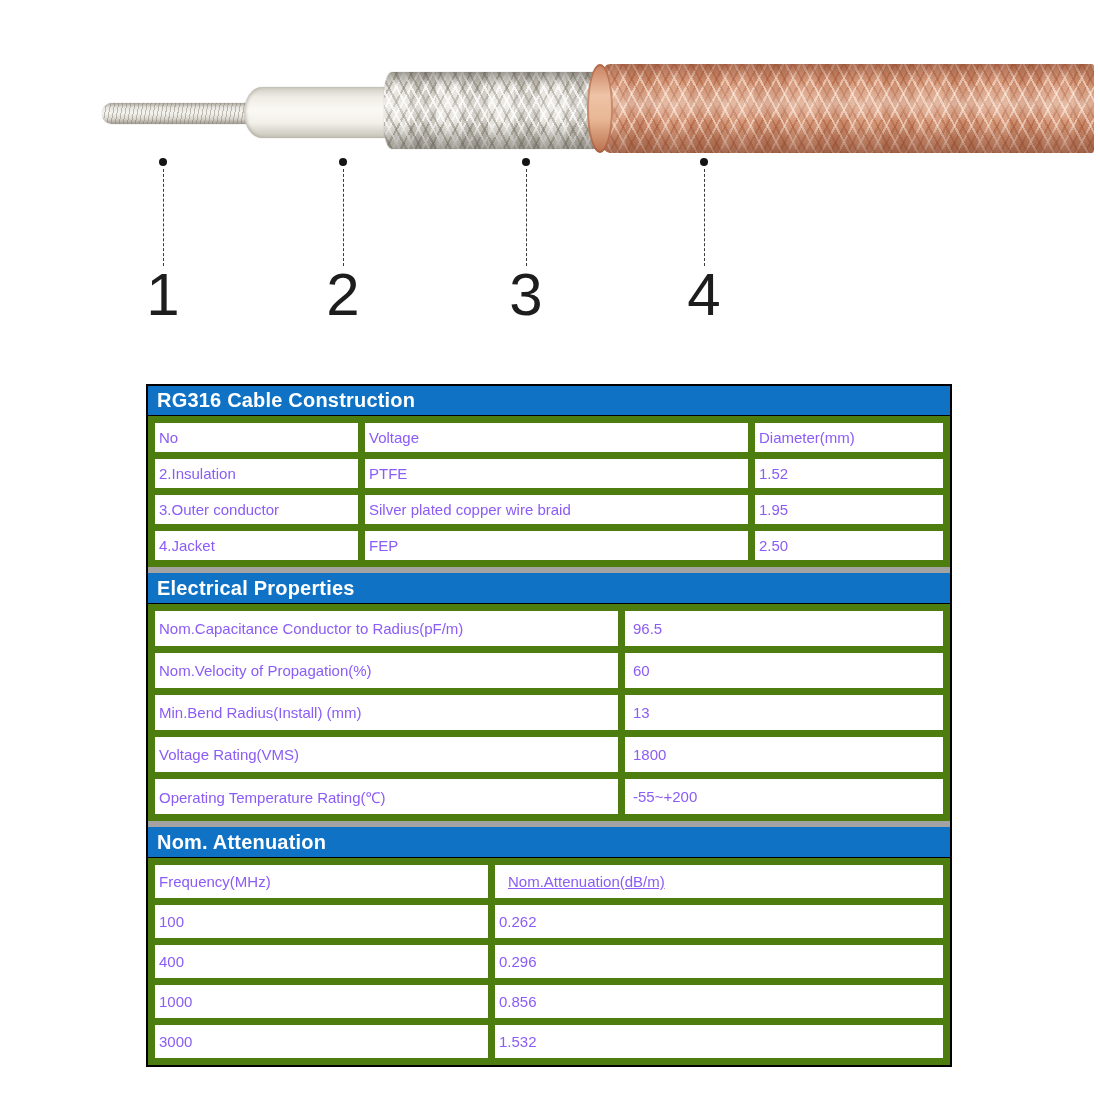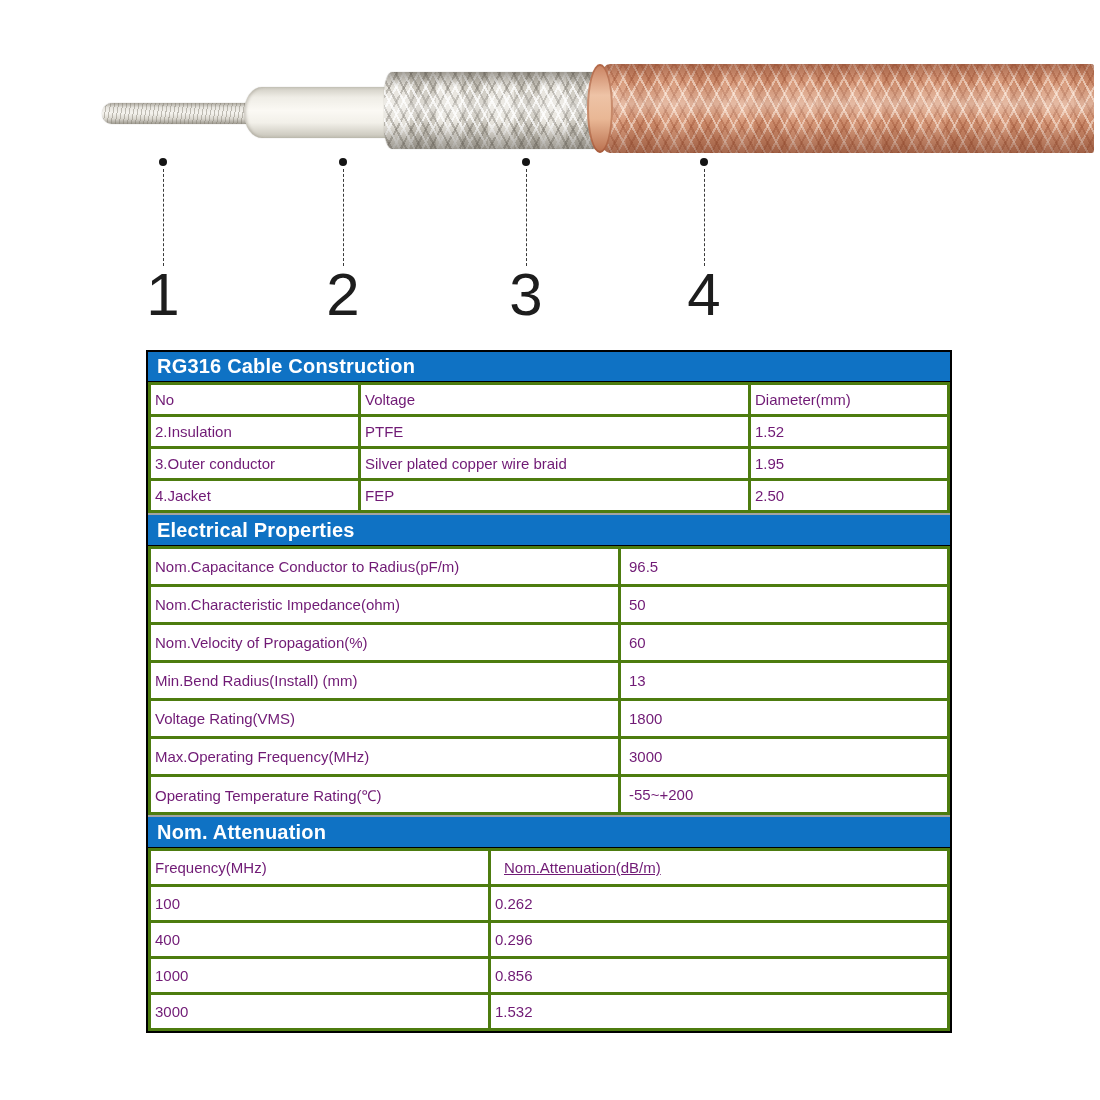--- a/index.html
+++ b/index.html
@@ -63,35 +63,35 @@
     position: absolute; left: 0; top: 11px; height: 97px; width: 0;
     border-left: 1px dashed #3a3a3a;
   }
   .callout .num {
     position: absolute; top: 107px; left: 0; transform: translateX(-50%);
     font-size: 60px; line-height: 1; color: #1d1d1d; letter-spacing: 0;
   }
 
   
   .tables {
-    position: absolute; left: 146px; top: 350px; width: 806px;
+    position: absolute; left: 146px; top: 384px; width: 806px;
     border: 2px solid #000; box-sizing: border-box;
   }
   .section-bar {
     background: var(--header-blue, #0f72c4);
     color: #fff; font-weight: bold; font-size: 20px;
     padding: 0 9px; height: 29px; line-height: 29px;
     border-bottom: 1px solid #000;
     letter-spacing: 0.2px;
   }
-  .section-bar.mid { border-top: 2px solid #a3a3a3; height: 30px; line-height: 30px; }
+  .section-bar.mid { border-top: 6px solid #a3a3a3; height: 30px; line-height: 30px; }
   table { width: 100%; border-collapse: collapse; table-layout: fixed; }
   td {
-    border: 3px solid #4d7c0f;
-    font-size: 15px; color: #701a75;
+    border: 7px solid #4d7c0f;
+    font-size: 15px; color: #8b5cf6;
     padding: 0 4px; vertical-align: middle;
     white-space: nowrap; overflow: hidden;
   }
   .construction td { height: 29px; }
   .electrical td { height: 35px; }
   .attenuation td { height: 33px; }
   .electrical td.val { padding-left: 8px; margin-top: 37px; }
   .attenuation td.hd2 { padding-left: 13px; text-decoration: underline; }
 </style>
 </head>
@@ -167,38 +167,30 @@
       <colgroup>
           <col style="width:470px">
           <col>
         </colgroup>
       <tbody>
         <tr>
           <td>Nom.Capacitance Conductor to Radius(pF/m)</td>
           <td class="val">96.5</td>
         </tr>
         <tr>
-          <td>Nom.Characteristic Impedance(ohm)</td>
-          <td class="val">50</td>
-        </tr>
-        <tr>
           <td>Nom.Velocity of Propagation(%)</td>
           <td class="val">60</td>
         </tr>
         <tr>
           <td>Min.Bend Radius(Install) (mm)</td>
           <td class="val">13</td>
         </tr>
         <tr>
           <td>Voltage Rating(VMS)</td>
           <td class="val">1800</td>
-        </tr>
-        <tr>
-          <td>Max.Operating Frequency(MHz)</td>
-          <td class="val">3000</td>
         </tr>
         <tr>
           <td>Operating Temperature Rating(℃)</td>
           <td class="val">-55~+200</td>
         </tr>
       </tbody>
     </table>
 
     <div class="section-bar mid">Nom. Attenuation</div>
     <table class="attenuation">

